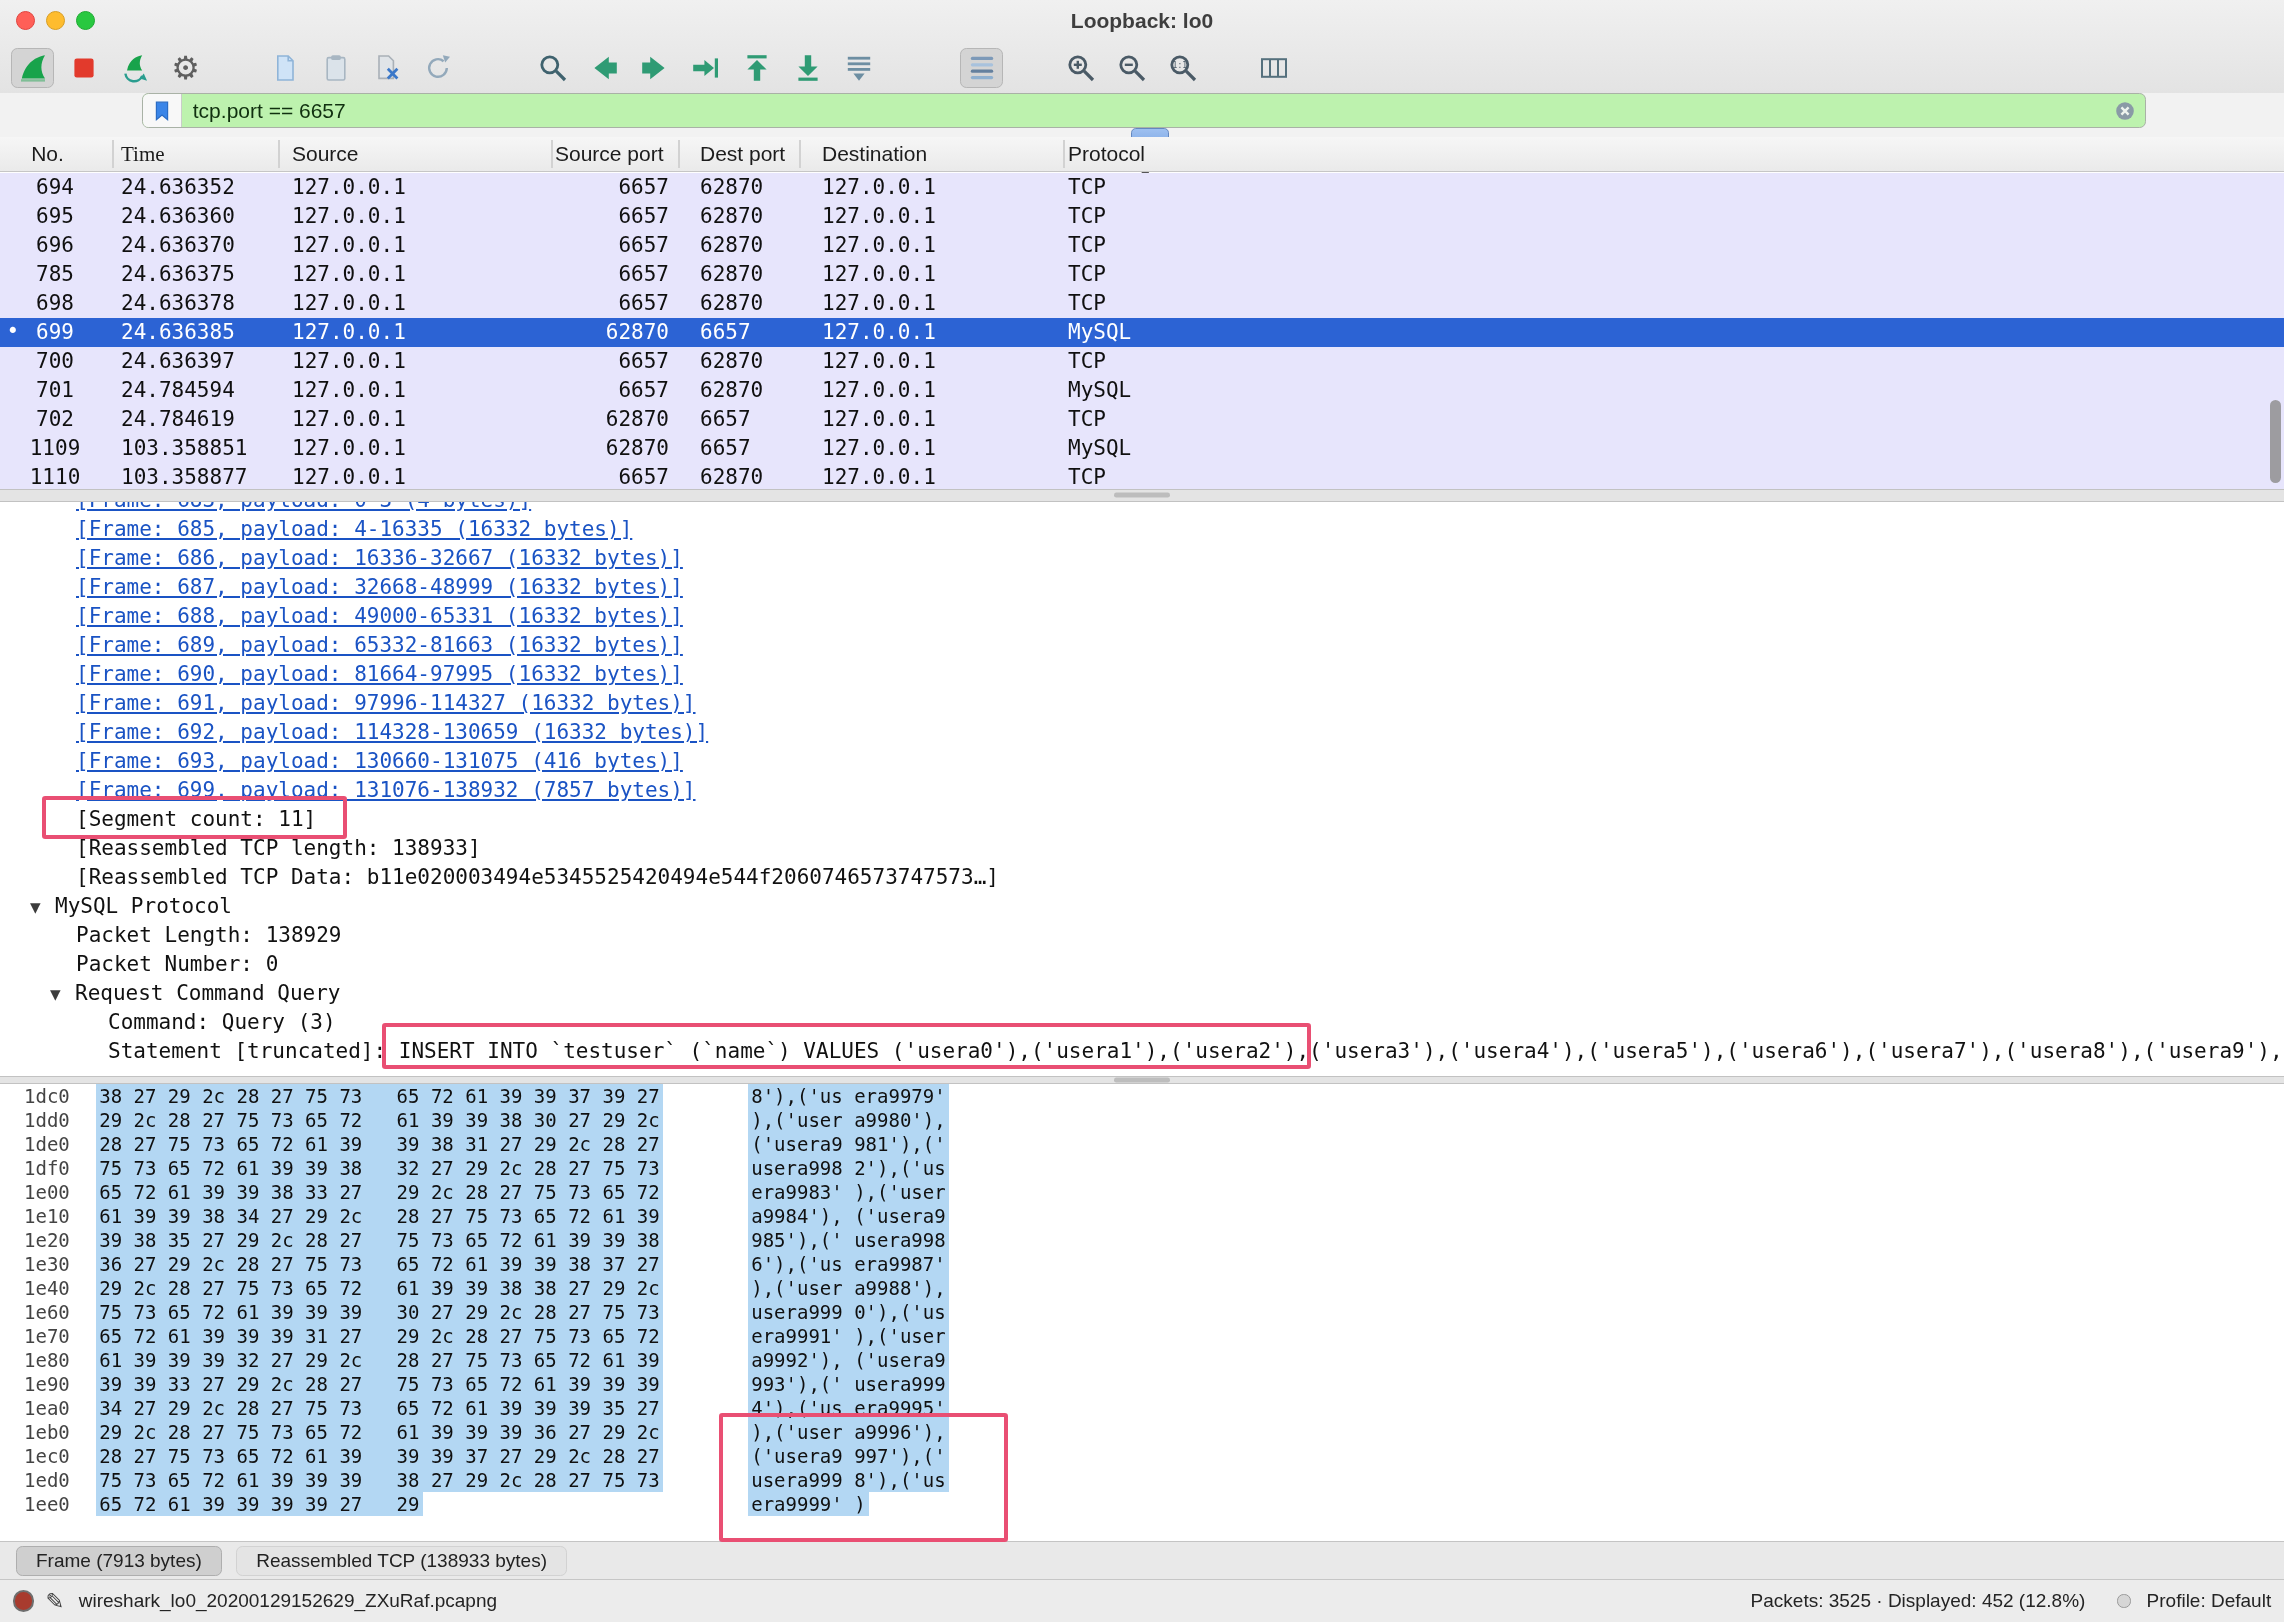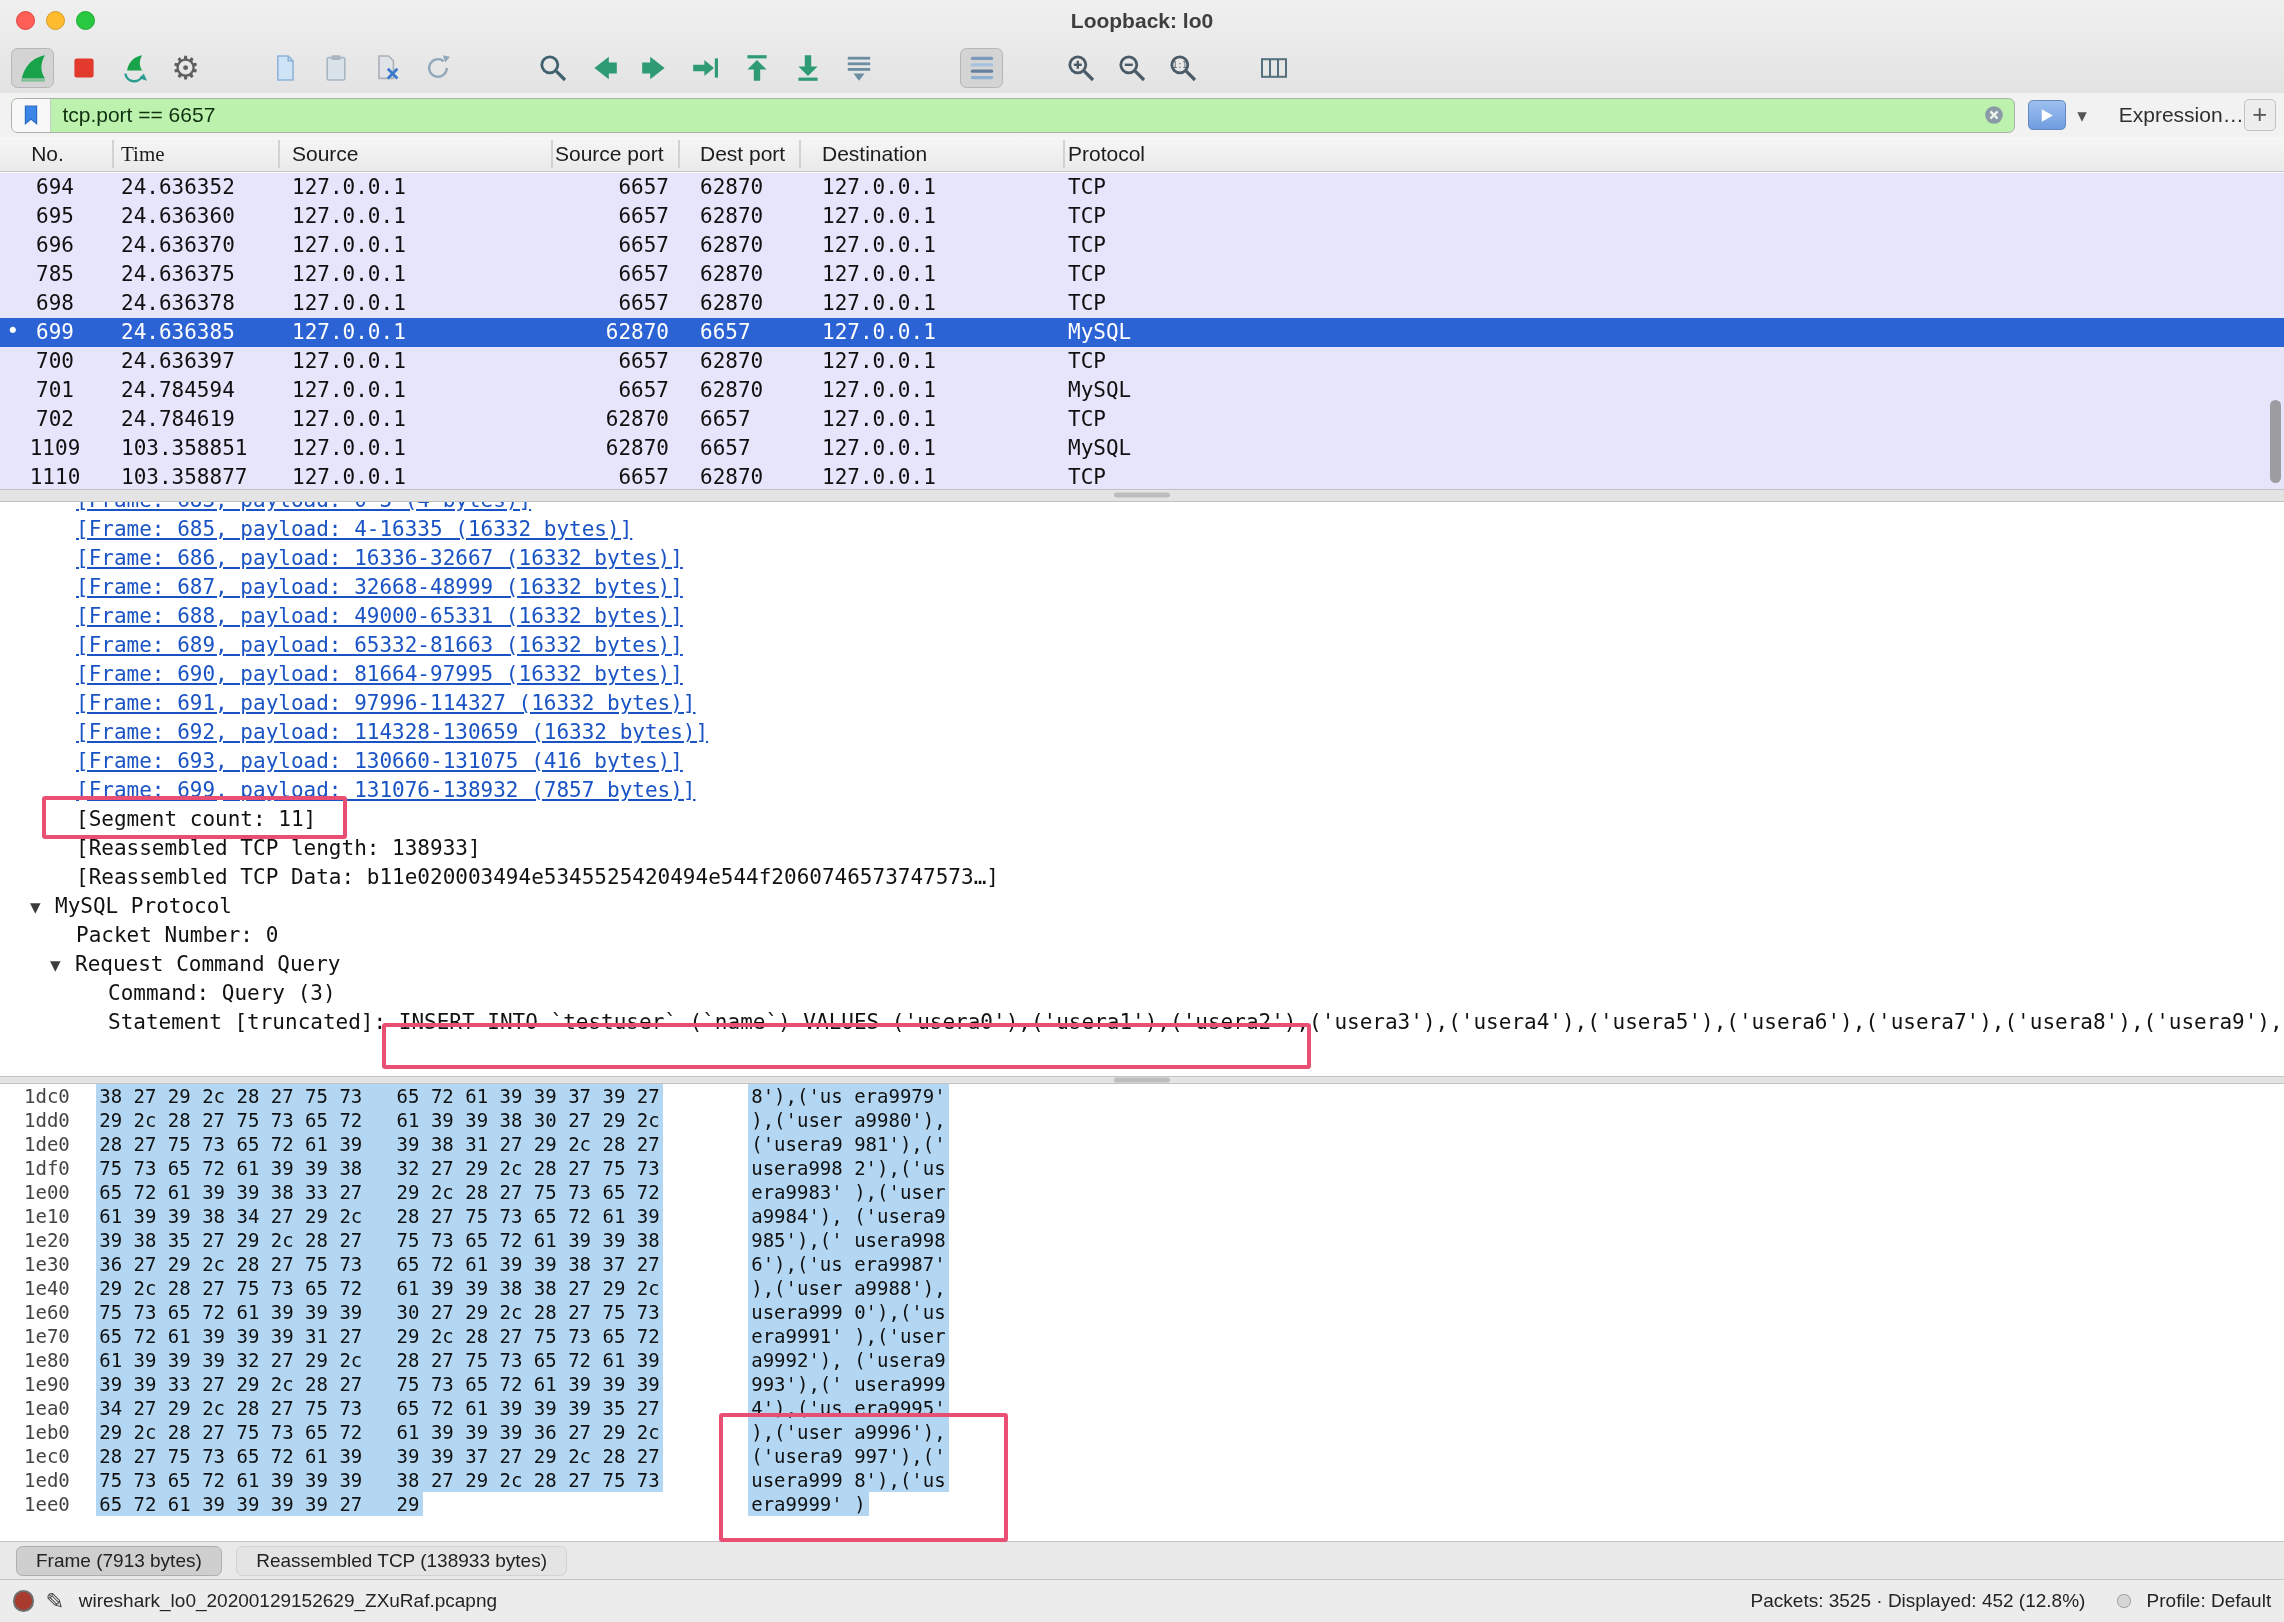--- a/index.html
+++ b/index.html
@@ -24,21 +24,21 @@
     display:flex;align-items:center;padding-left:11.2px;box-sizing:border-box;}
   .tb-btn{width:43px;height:40px;margin-right:8px;display:flex;align-items:center;
     justify-content:center;border-radius:6.4px;box-sizing:border-box;flex:none;}
   .tb-btn.pressed{background:#d4d4d4;border:1.6px solid #b6b6b6;}
   .glyph{font-size:32px;color:#5f5f5f;line-height:1;}
   .g2{margin-left:48px;} .g3{margin-left:64px;} .g4{margin-left:72px;}
   .g5{margin-left:48px;} .g6{margin-left:40px;}
   
   .filterbar{position:absolute;top:93px;left:0;width:2284px;height:45px;
     background:#f2f2f2;border-bottom:1.6px solid #cdcdcd;display:flex;align-items:center;
-    padding:0 8px 0 11.2px;box-sizing:border-box;}
+    padding:0 8px 0 11.2px;box-sizing:border-box;flex-direction:column;}
   .filter-field{width:2004px;height:35px;display:flex;align-items:center;
     border:1.6px solid #a9b2a6;border-radius:6.4px;background:#bdf2ae;overflow:hidden;box-sizing:border-box;flex:none;}
   .fbookmark{width:38px;height:100%;background:#f8f8f8;border-right:1.6px solid #c9cdc9;
     display:flex;align-items:center;justify-content:center;flex:none;}
   .ftext{font-size:21px;color:#10300f;padding-left:11.2px;white-space:pre;}
   .fclear{margin-left:auto;margin-right:8px;display:flex;align-items:center;}
   .fapply{margin-left:12.8px;width:38px;height:30px;border-radius:4.8px;flex:none;
     background:linear-gradient(#9ec0f0,#6f9ce0);border:1.6px solid #6488c0;
     display:flex;align-items:center;justify-content:center;box-sizing:border-box;}
   .fdrop{margin-left:3.2px;width:25.6px;height:30px;display:flex;align-items:center;
@@ -437,20 +437,21 @@
     <div class="dline lvl1 lnk"><span class="twisty"></span><span class="dtext">[Frame: 689, payload: 65332-81663 (16332 bytes)]</span></div>
     <div class="dline lvl1 lnk"><span class="twisty"></span><span class="dtext">[Frame: 690, payload: 81664-97995 (16332 bytes)]</span></div>
     <div class="dline lvl1 lnk"><span class="twisty"></span><span class="dtext">[Frame: 691, payload: 97996-114327 (16332 bytes)]</span></div>
     <div class="dline lvl1 lnk"><span class="twisty"></span><span class="dtext">[Frame: 692, payload: 114328-130659 (16332 bytes)]</span></div>
     <div class="dline lvl1 lnk"><span class="twisty"></span><span class="dtext">[Frame: 693, payload: 130660-131075 (416 bytes)]</span></div>
     <div class="dline lvl1 lnk"><span class="twisty"></span><span class="dtext">[Frame: 699, payload: 131076-138932 (7857 bytes)]</span></div>
     <div class="dline lvl1"><span class="twisty"></span><span class="dtext">[Segment count: 11]</span></div>
     <div class="dline lvl1"><span class="twisty"></span><span class="dtext">[Reassembled TCP length: 138933]</span></div>
     <div class="dline lvl1"><span class="twisty"></span><span class="dtext">[Reassembled TCP Data: b11e020003494e5345525420494e544f2060746573747573…]</span></div>
     <div class="dline root"><span class="twisty">▼</span><span class="dtext">MySQL Protocol</span></div>
+    <div class="dline lvl1"><span class="twisty"></span><span class="dtext">Packet Length: 138929</span></div>
     <div class="dline lvl1"><span class="twisty"></span><span class="dtext">Packet Number: 0</span></div>
     <div class="dline sub"><span class="twisty">▼</span><span class="dtext">Request Command Query</span></div>
     <div class="dline lvl2"><span class="twisty"></span><span class="dtext">Command: Query (3)</span></div>
     <div class="dline lvl2"><span class="twisty"></span><span class="dtext">Statement [truncated]: INSERT INTO `testuser` (`name`) VALUES ('usera0'),('usera1'),('usera2'),('usera3'),('usera4'),('usera5'),('usera6'),('usera7'),('usera8'),('usera9'),('u</span></div>
   </div>
 
 <div class="split2">
     <div class="grip"></div>
   </div>
 

